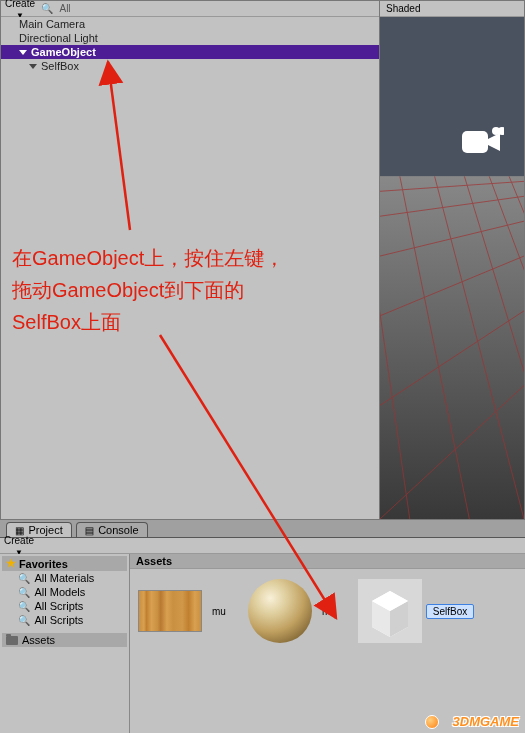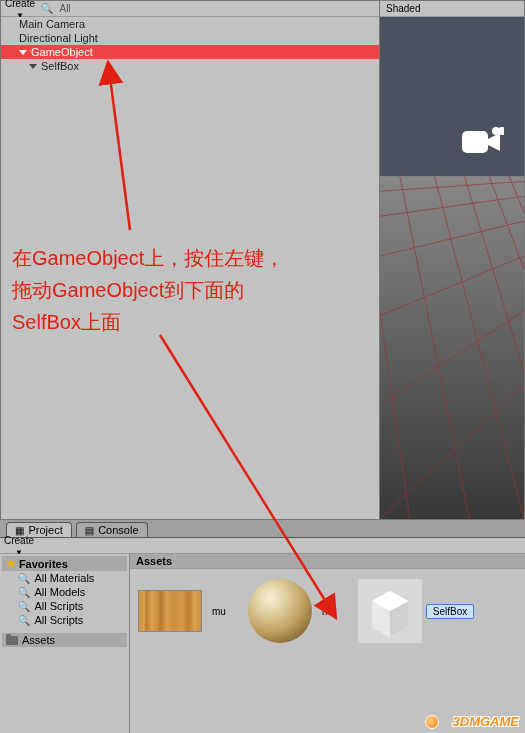--- a/index.html
+++ b/index.html
@@ -11,21 +11,21 @@
   .hier-toolbar { height: 16px; background: #c2c2c2; border-bottom: 1px solid #999; display: flex; align-items: center; font-size: 10px; padding: 0 4px; gap: 6px; }
   .create-btn { display: flex; align-items: center; gap: 2px; flex-direction: column; }
   .create-btn .arrow { font-size: 8px; }
   .search-icon { font-size: 10px; }
   
   .hier-list { flex: 1; background: #c2c2c2; font-size: 11px; }
   .hier-item { padding: 1px 4px 1px 4px; cursor: pointer; white-space: nowrap; color: #222; }
   .hier-item.level1 { padding-left: 18px; }
   .hier-item.level2 { padding-left: 28px; }
   .hier-item.level3 { padding-left: 50px; }
-  .hier-item.selected { background: #ef4444; color: #fff; }
+  .hier-item.selected { background: #4c1d95; color: #fff; font-weight: bold; }
   .foldout { display: inline-block; width: 0; height: 0; border-left: 4px solid transparent; border-right: 4px solid transparent; border-top: 5px solid #444; margin-right: 4px; position: relative; top: -1px; }
   
   .scene-panel { flex: 1; border: 1px solid #777; border-left: none; position: relative; overflow: hidden; background: linear-gradient(to bottom, #5a6070 0%, #5a6070 25%, #8a8a8a 35%, #404040 100%); }
   .scene-header { height: 16px; background: #c2c2c2; border-bottom: 1px solid #999; font-size: 10px; padding: 0 6px; display: flex; align-items: center; }
   .grid-area { position: absolute; top: 16px; left: 0; right: 0; bottom: 0; }
   .grid-svg { width: 100%; height: 100%; }
   .camera-icon { position: absolute; top: 110px; right: 20px; width: 44px; height: 30px; }
   
   .bottom-area { height: 213px; display: flex; flex-direction: column; }
   .tab-bar { height: 18px; background: #a0a0a0; display: flex; align-items: flex-end; border-bottom: 1px solid #555; padding-left: 6px; gap: 4px; }

